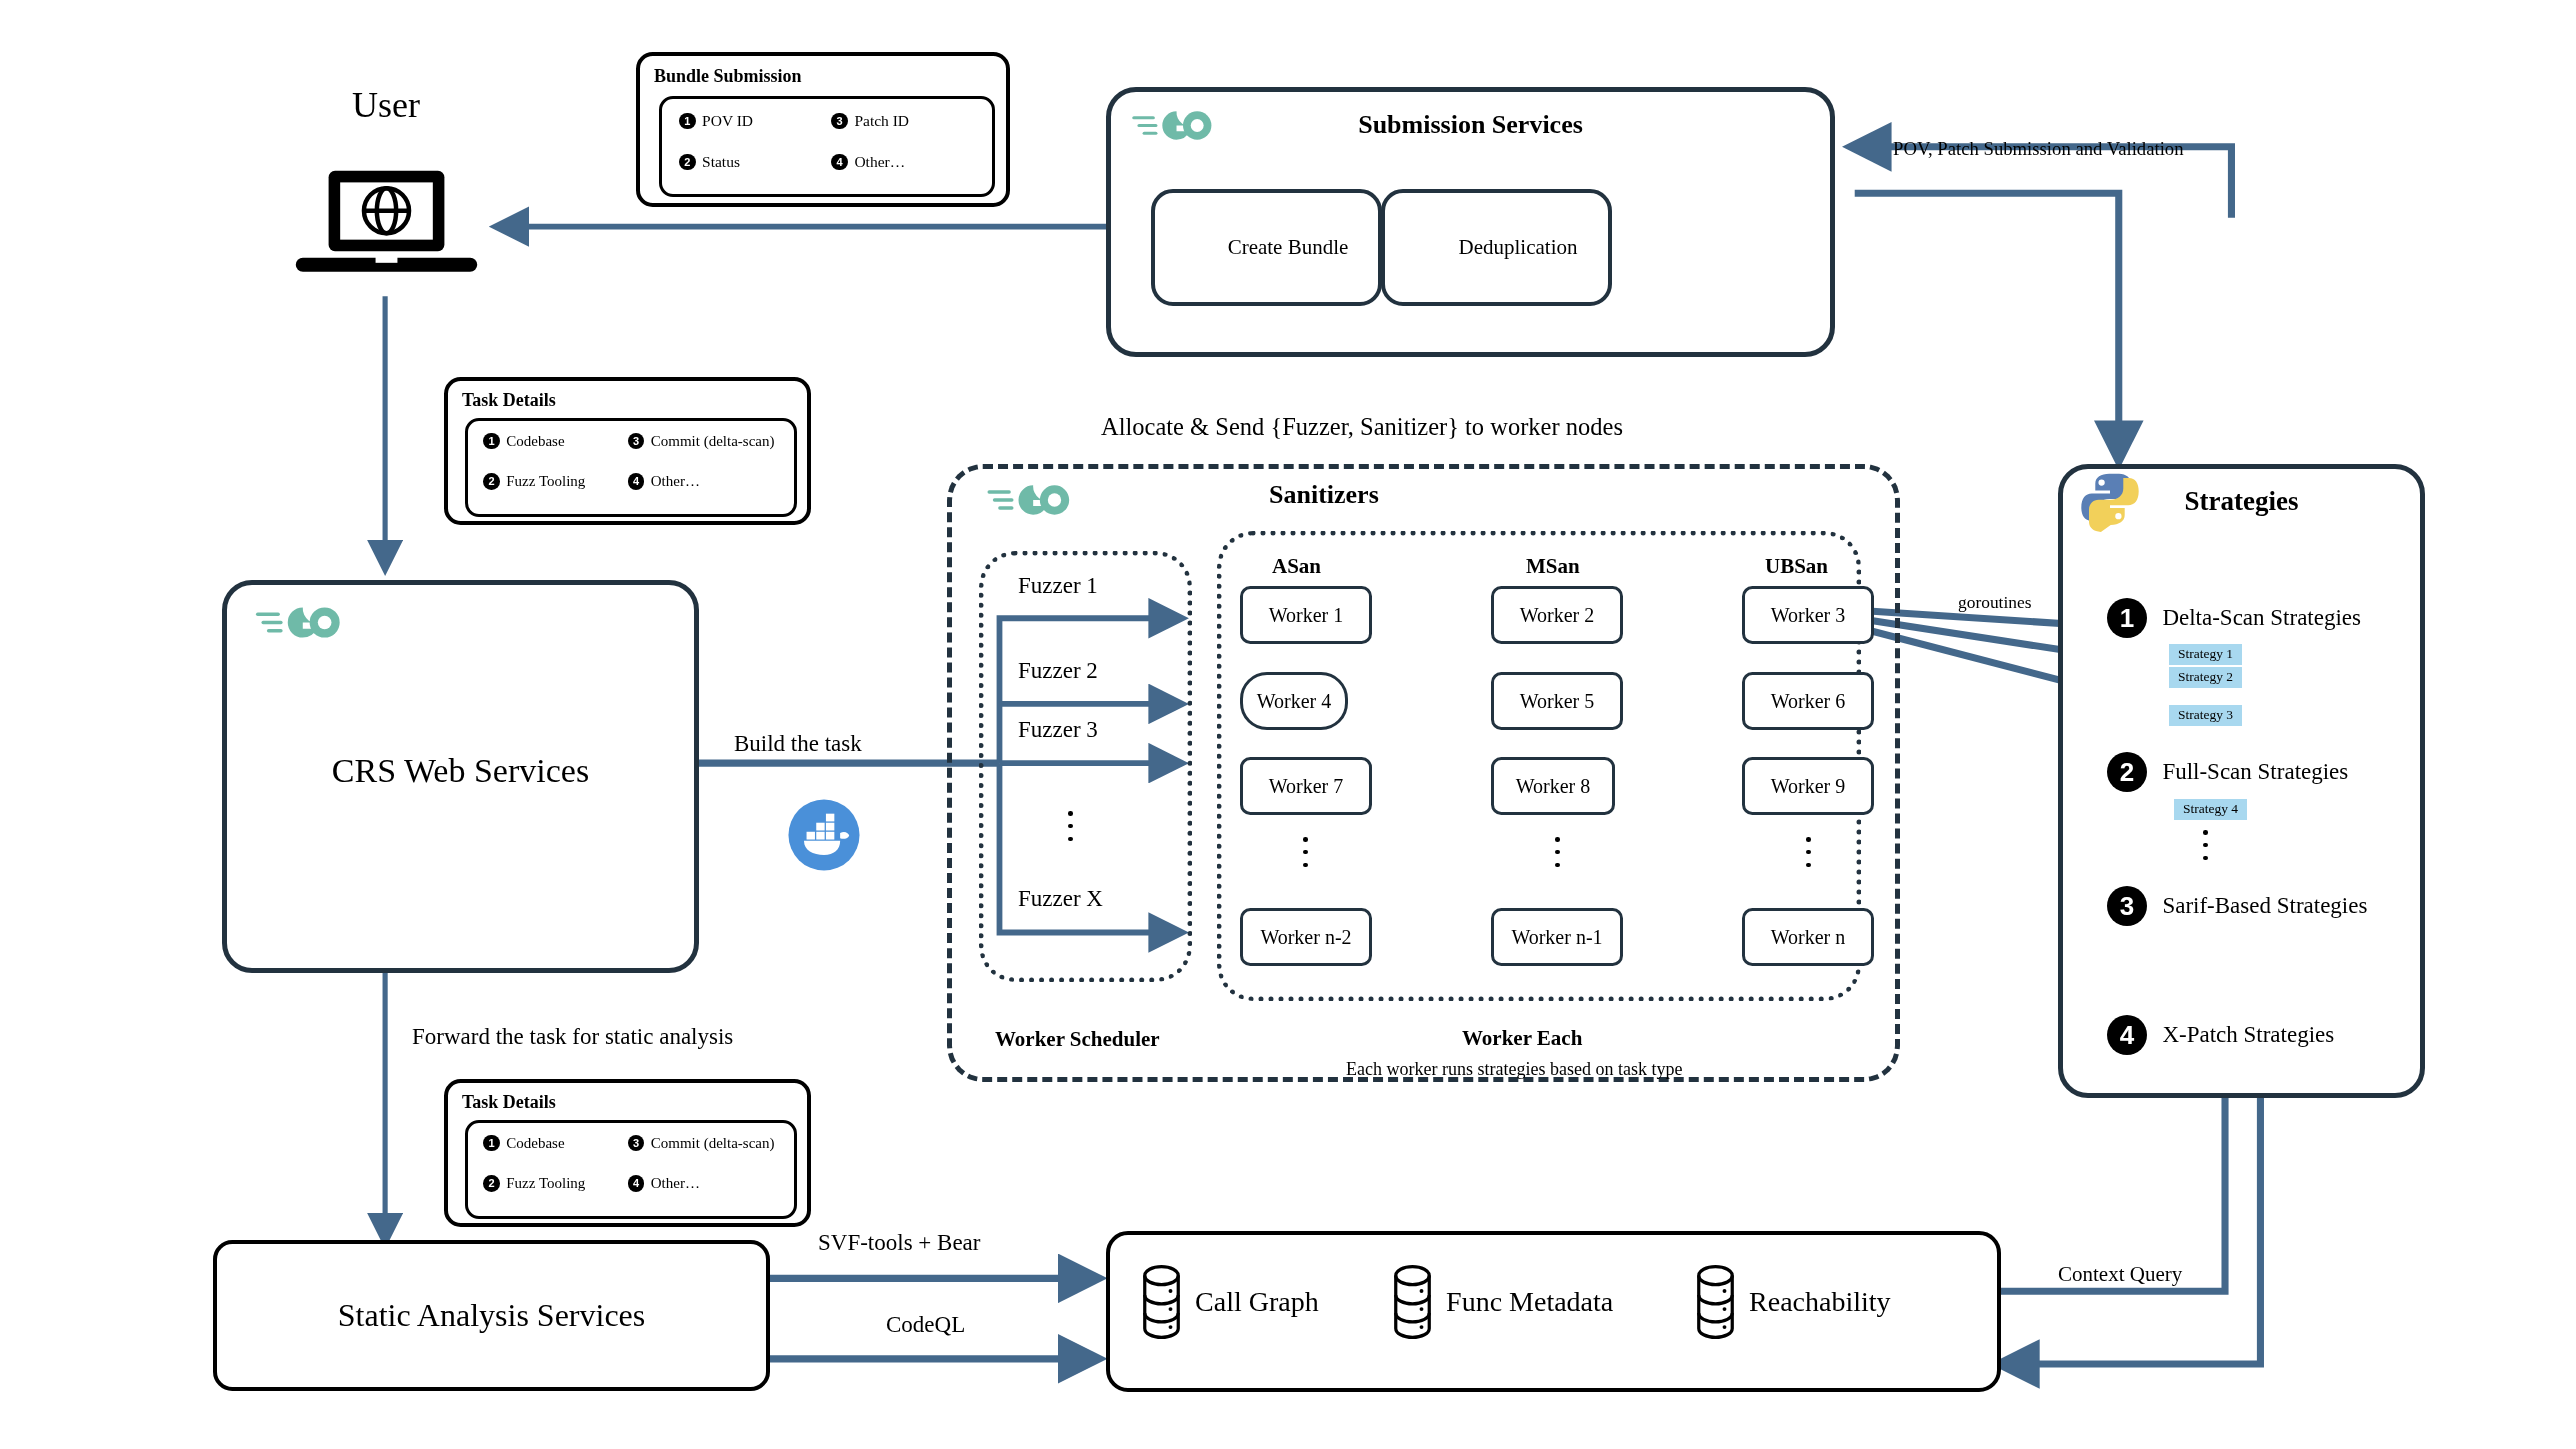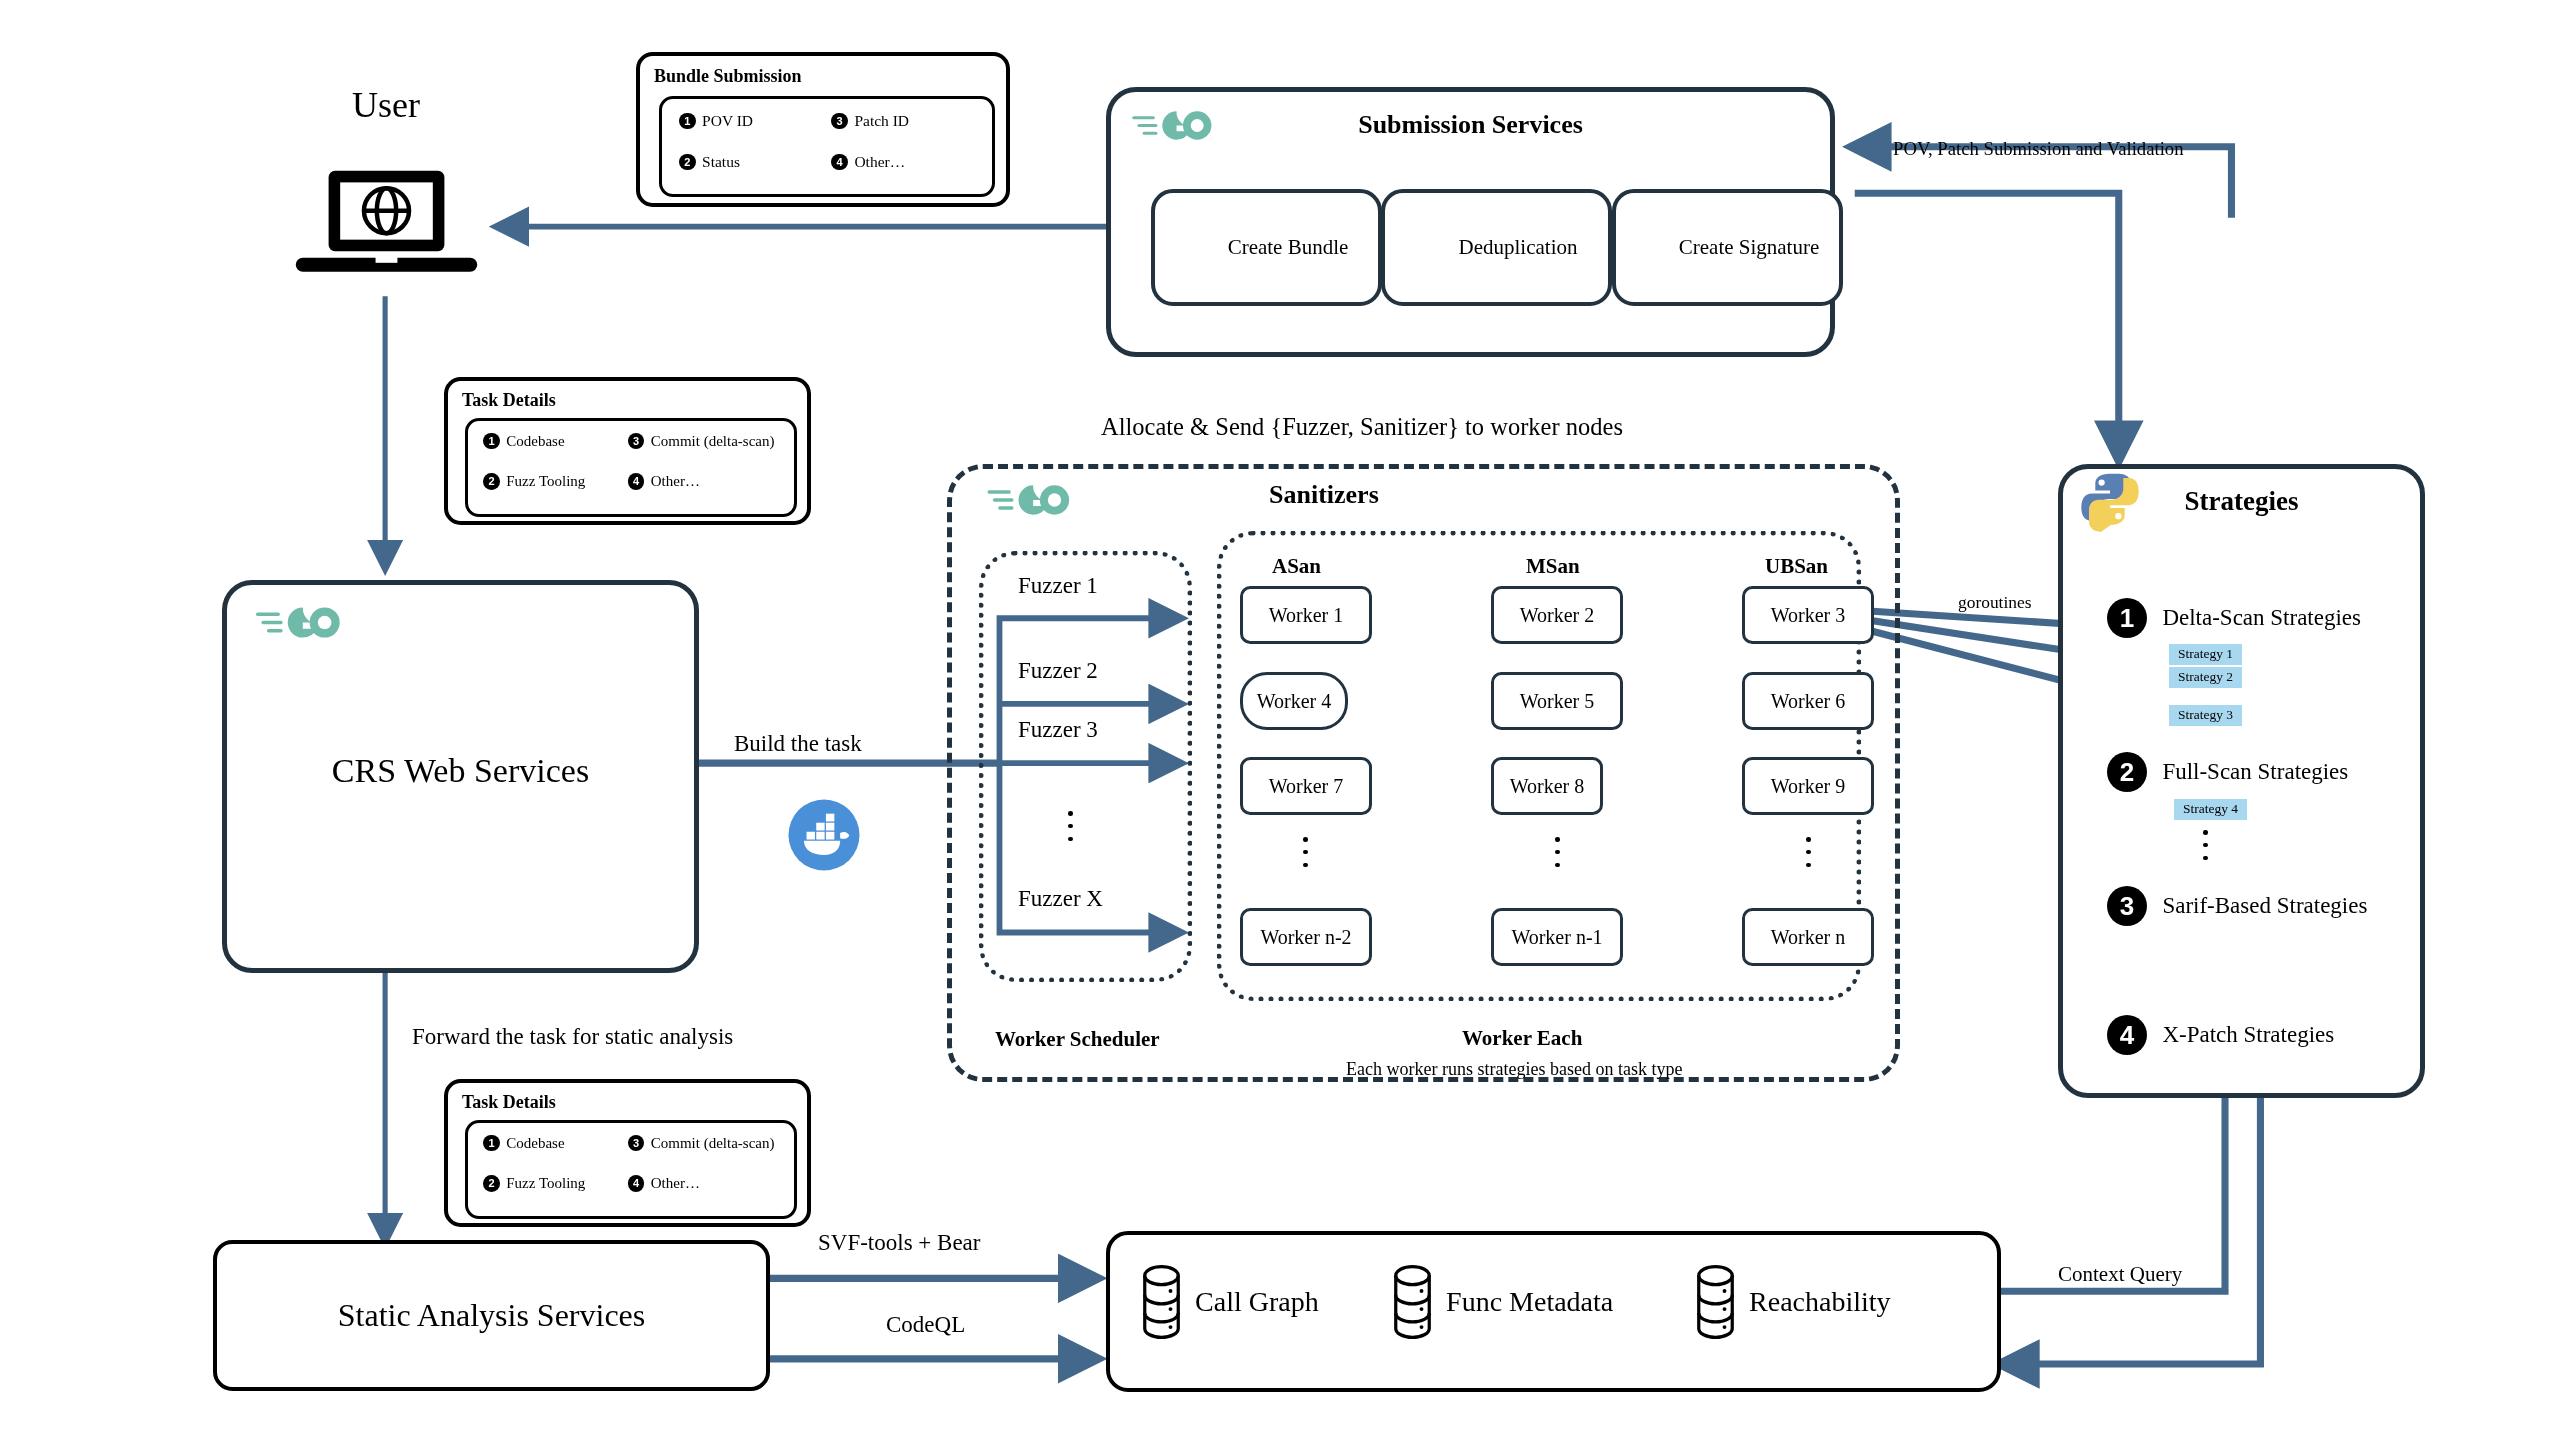--- a/index.html
+++ b/index.html
@@ -140,23 +140,20 @@
           <circle cx="104" cy="30" r="10" fill="#fff"></circle>
       </svg>
     </div>
     <div style="position:absolute;left:0;top:18px;width:100%;font-size:26px;font-weight:bold;text-align:center;">Submission Services</div>
     <div class="panel-thin ctr" style="position:absolute;left:40px;top:97px;width:180px;height:109px;font-size:21px;line-height:1.25;">
       <span>Create Bundle</span>
     </div>
     <div class="panel-thin ctr" style="position:absolute;left:270px;top:97px;width:180px;height:109px;font-size:21px;">
       <span>Deduplication</span>
     </div>
-    <div class="panel-thin ctr" style="position:absolute;left:501px;top:97px;width:180px;height:109px;font-size:21px;line-height:1.25;">
-      <span>Create Signature</span>
-    </div>
   </div>
 
   <div class="lbl" style="left:1893px;top:138px;font-size:18.7px;">POV, Patch Submission and Validation</div>
 
   <div class="node blk" style="left:444px;top:377px;width:367px;height:148px;">
     <div style="position:absolute;left:14px;top:9px;font-size:18px;font-weight:bold;">Task Details</div>
     <div class="blk-in" style="position:absolute;left:16.7px;top:37px;width:326px;height:93px;">
       <div style="position:absolute;left:15.5px;top:11.6px;" class="row-item">
         <span class="bullet b-sm">1</span>
         <span style="font-size:15px;">Codebase</span>
@@ -262,21 +259,21 @@
   <div class="node wbox" style="left:1240px;top:908px;width:132px;height:58px;">
       <span>Worker n-2</span>
     </div>
 
   <div class="node wbox" style="left:1491px;top:586px;width:132px;height:58px;">
       <span>Worker 2</span>
     </div>
   <div class="node wbox" style="left:1491px;top:672px;width:132px;height:58px;">
       <span>Worker 5</span>
     </div>
-  <div class="node wbox" style="left:1491px;top:757px;width:112px;height:58px;">
+  <div class="node wbox" style="left:1491px;top:757px;width:124px;height:58px;">
       <span>Worker 8</span>
     </div>
   <div class="node vdots" style="left:1555px;top:837px;">
       <i></i>
       <i></i>
       <i></i>
     </div>
   <div class="node wbox" style="left:1491px;top:908px;width:132px;height:58px;">
       <span>Worker n-1</span>
     </div>

